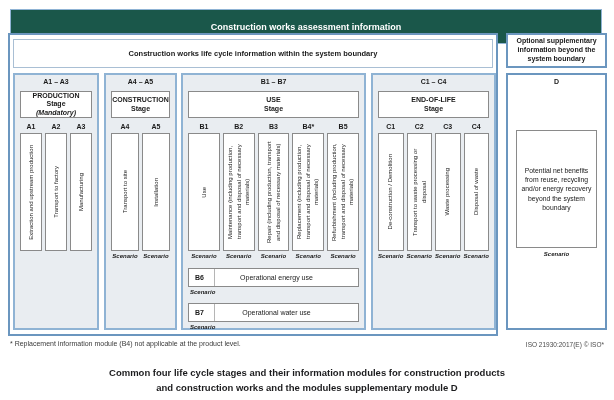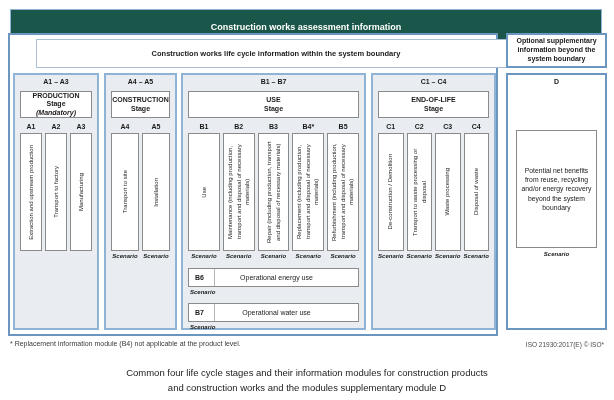--- a/index.html
+++ b/index.html
@@ -14,21 +14,21 @@
   }
 
   .outer-box {
     position: absolute; left: 8px; top: 33px; width: 490px; height: 303px;
     border: 2px solid #6b96bf; background: #ffffff;
   }
   .title-box {
     position: absolute; left: 13px; top: 39px; width: 480px; height: 29px;
     border: 1px solid #a9bfd4; background: #ffffff;
     display: flex; align-items: center; justify-content: center;
-    font-weight: bold; font-size: 7.5px; text-align: center; margin-left: 23px;
+    font-weight: bold; font-size: 7.5px; text-align: center;
   }
 
   .grp {
     position: absolute; top: 73px; height: 257px;
     background: #e9edf1; border: 2px solid #8fb3d4;
   }
   .g0 { left: 13px;  width: 86px;  }
   .g1 { left: 104px; width: 73px;  }
   .g2 { left: 181px; width: 185px; }
   .g3 { left: 371px; width: 125px; }
@@ -73,21 +73,21 @@
     position: absolute; left: 8px; top: 55px; width: 81px; height: 118px;
     border: 1px solid #8a8a8a; background: #ffffff;
     display: flex; align-items: center; justify-content: center;
     font-size: 6.8px; line-height: 1.35; text-align: center; padding: 4px;
   }
   .d-scen { position: absolute; top: 176px; left: 0; width: 100%; text-align: center; font-weight: bold; font-style: italic; font-size: 6px; }
 
   .footnote { position: absolute; left: 10px; top: 340px; font-size: 7px; color: #3a3a3a; }
   .attribution { position: absolute; right: 10px; top: 341px; font-size: 6.5px; color: #4a4a4a; }
 
-  .caption { position: absolute; left: 0; top: 366px; width: 100%; text-align: center; font-weight: normal; font-size: 9.5px; line-height: 1.55; color: #1c1c1e; }
+  .caption { position: absolute; left: 0; top: 366px; width: 100%; text-align: center; font-weight: bold; font-size: 9.5px; line-height: 1.55; color: #1c1c1e; }
 </style>
 </head>
 <body>
 
 <div class="page">
 
   <div class="topbar">Construction works assessment information</div>
 
   <div class="outer-box"></div>
   <div class="title-box">Construction works life cycle information within the system boundary</div>

